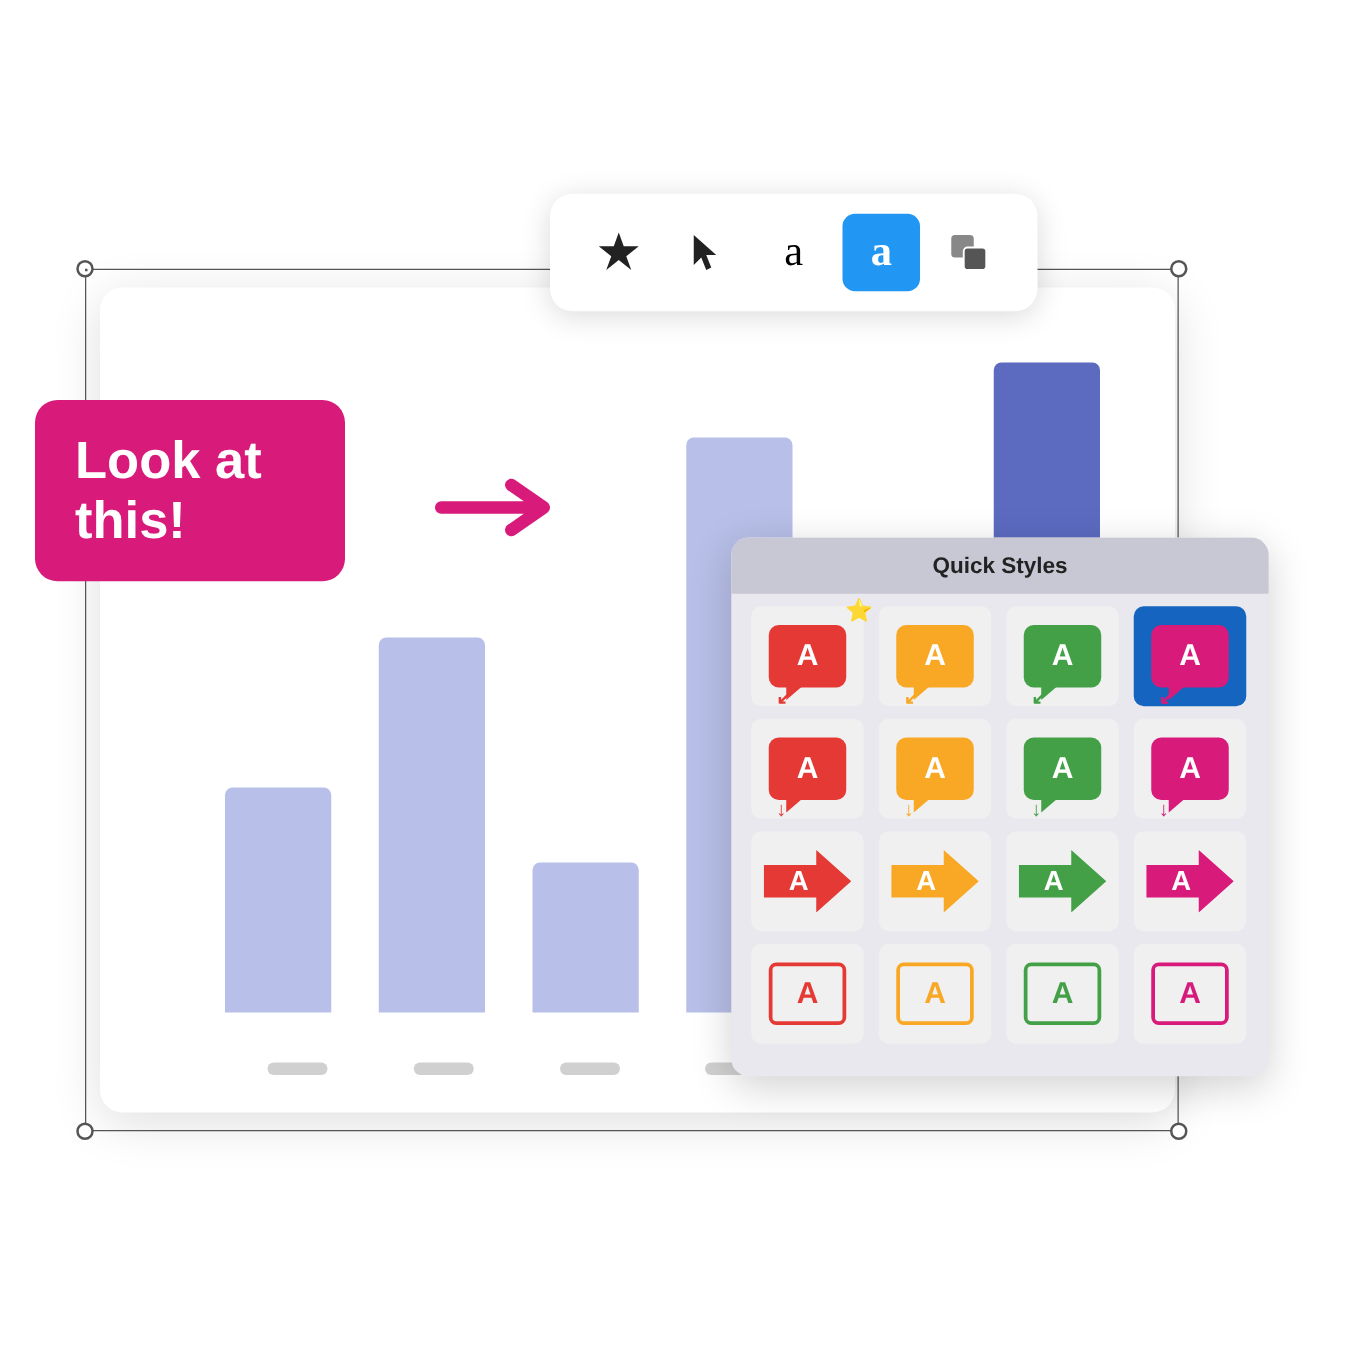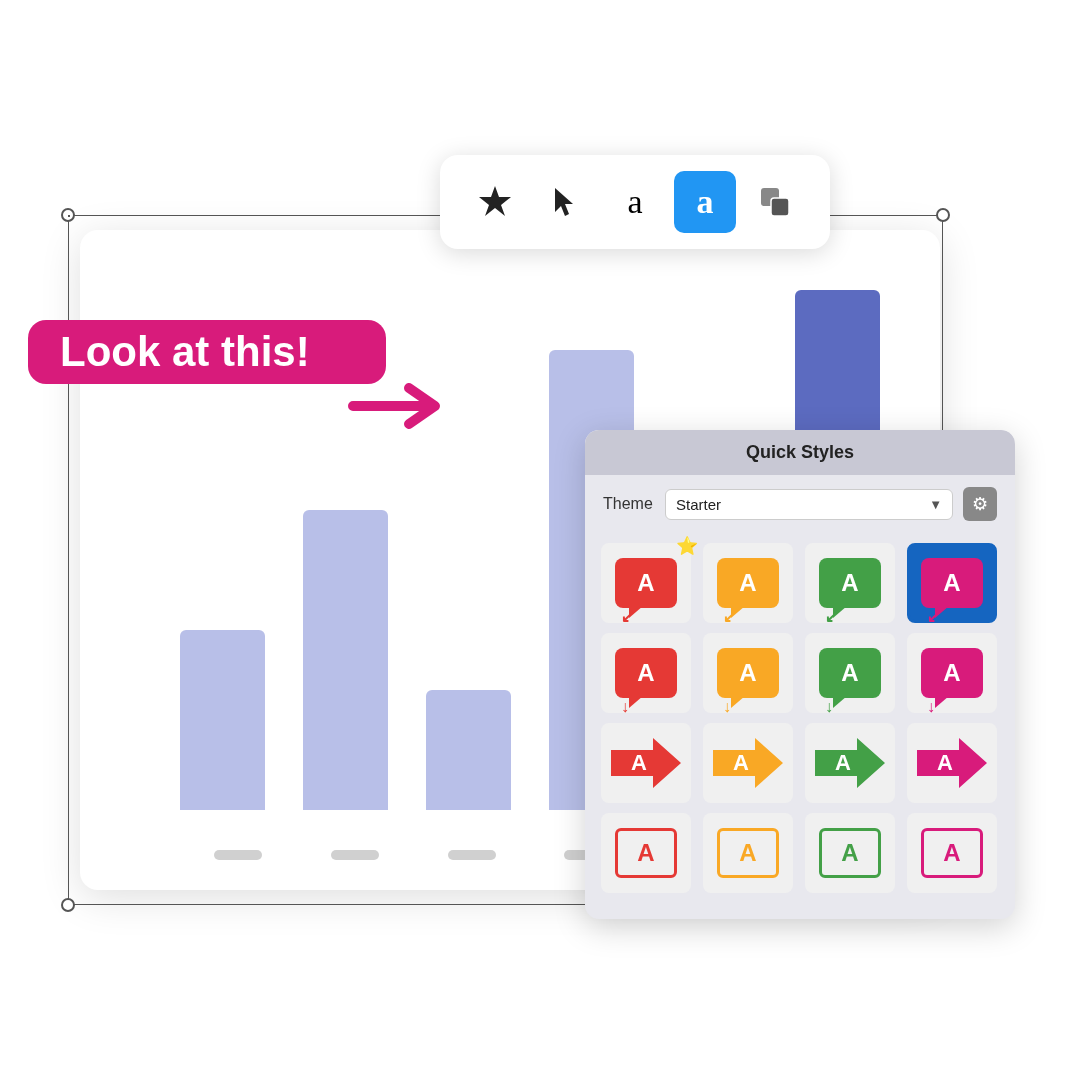--- a/index.html
+++ b/index.html
@@ -94,22 +94,22 @@
       background: #d0d0d0;
     }
 
     
     .callout-bubble {
       position: absolute;
       top: 320px;
       left: 28px;
       background: #d81b7b;
       border-radius: 18px;
-      padding: 8px 32px;
-      width: 358px;
+      padding: 24px 32px;
+      width: 248px;
       z-index: 20;
     }
     .callout-bubble-text {
       color: #ffffff;
       font-size: 42px;
       font-weight: 800;
       line-height: 1.15;
     }
 
     
@@ -310,28 +310,20 @@
 <div class="callout-bubble">
   <span class="callout-bubble-text">Look at this!</span>
 </div>
 
 <svg class="callout-arrow" viewBox="0 0 110 60" fill="none" xmlns="http://www.w3.org/2000/svg">
   <path d="M8 30 L78 30 M64 12 L90 30 L64 48" stroke="#d81b7b" stroke-width="10" stroke-linecap="round" stroke-linejoin="round" fill="none"></path>
 </svg>
 
 <div class="quick-styles-panel">
   <div class="qs-header">Quick Styles</div>
-  <div class="qs-theme-row">
-    <span class="qs-theme-label">Theme</span>
-    <div class="qs-theme-select">
-      <span class="qs-theme-select-text">Starter</span>
-      <span class="caret">▼</span>
-    </div>
-    <div class="qs-gear">⚙</div>
-  </div>
   <div class="qs-grid" id="qs-grid">
   <div class="qs-item" style="background: rgb(240, 240, 240);">
         <span class="star-badge">⭐</span>
         <div style="width: 62px; height: 50px; background: rgb(229, 57, 53); border-radius: 8px; display: flex; align-items: center; justify-content: center; font-size: 24px; font-weight: 700; color: rgb(255, 255, 255); position: relative;">A<div style="position: absolute; bottom: -10px; left: 14px; width: 0px; height: 0px; border-left: 0px solid transparent; border-right: 14px solid transparent; border-top: 12px solid rgb(229, 57, 53);"></div><div style="position: absolute; bottom: -18px; left: 6px; font-size: 16px; color: rgb(229, 57, 53);">↙</div></div>
       </div>
       <div class="qs-item" style="background: rgb(240, 240, 240);">
         <div style="width: 62px; height: 50px; background: rgb(249, 168, 37); border-radius: 8px; display: flex; align-items: center; justify-content: center; font-size: 24px; font-weight: 700; color: rgb(255, 255, 255); position: relative;">A<div style="position: absolute; bottom: -10px; left: 14px; width: 0px; height: 0px; border-left: 0px solid transparent; border-right: 14px solid transparent; border-top: 12px solid rgb(249, 168, 37);"></div><div style="position: absolute; bottom: -18px; left: 6px; font-size: 16px; color: rgb(249, 168, 37);">↙</div></div>
       </div>
       <div class="qs-item" style="background: rgb(240, 240, 240);">
         <div style="width: 62px; height: 50px; background: rgb(67, 160, 71); border-radius: 8px; display: flex; align-items: center; justify-content: center; font-size: 24px; font-weight: 700; color: rgb(255, 255, 255); position: relative;">A<div style="position: absolute; bottom: -10px; left: 14px; width: 0px; height: 0px; border-left: 0px solid transparent; border-right: 14px solid transparent; border-top: 12px solid rgb(67, 160, 71);"></div><div style="position: absolute; bottom: -18px; left: 6px; font-size: 16px; color: rgb(67, 160, 71);">↙</div></div>

